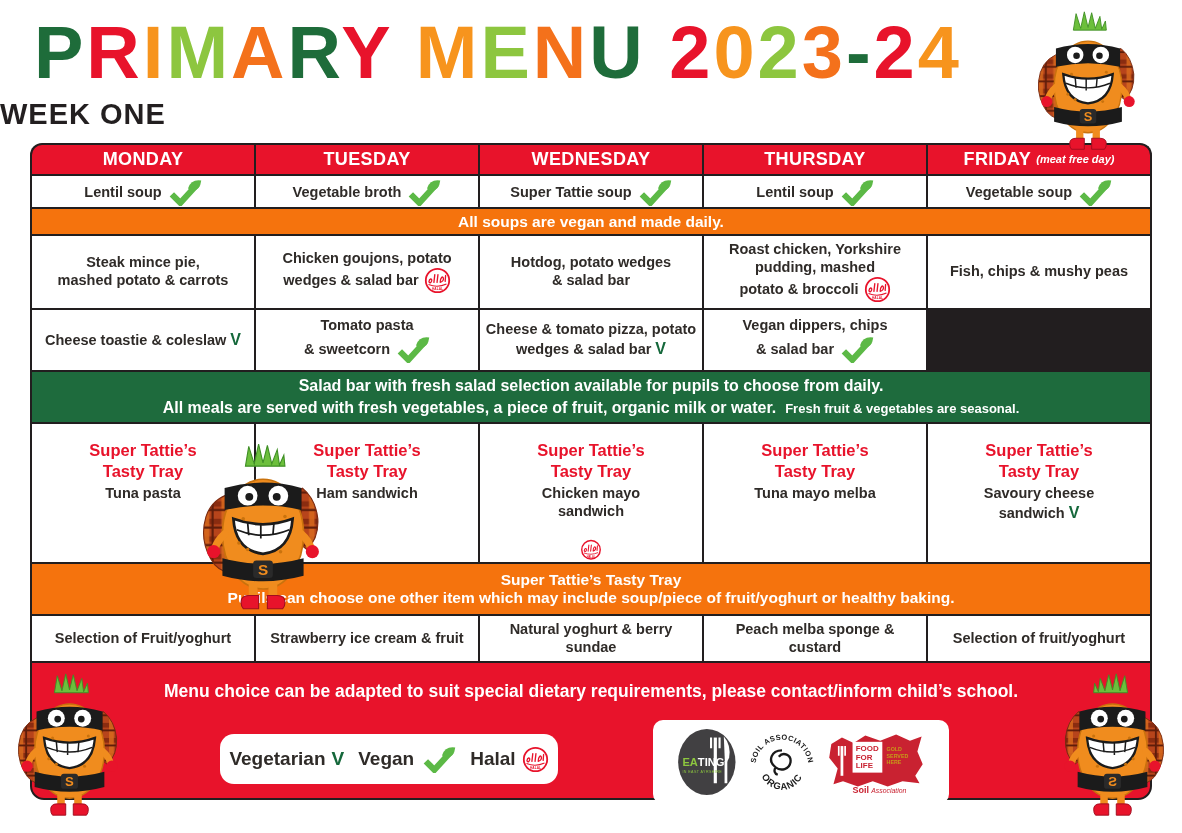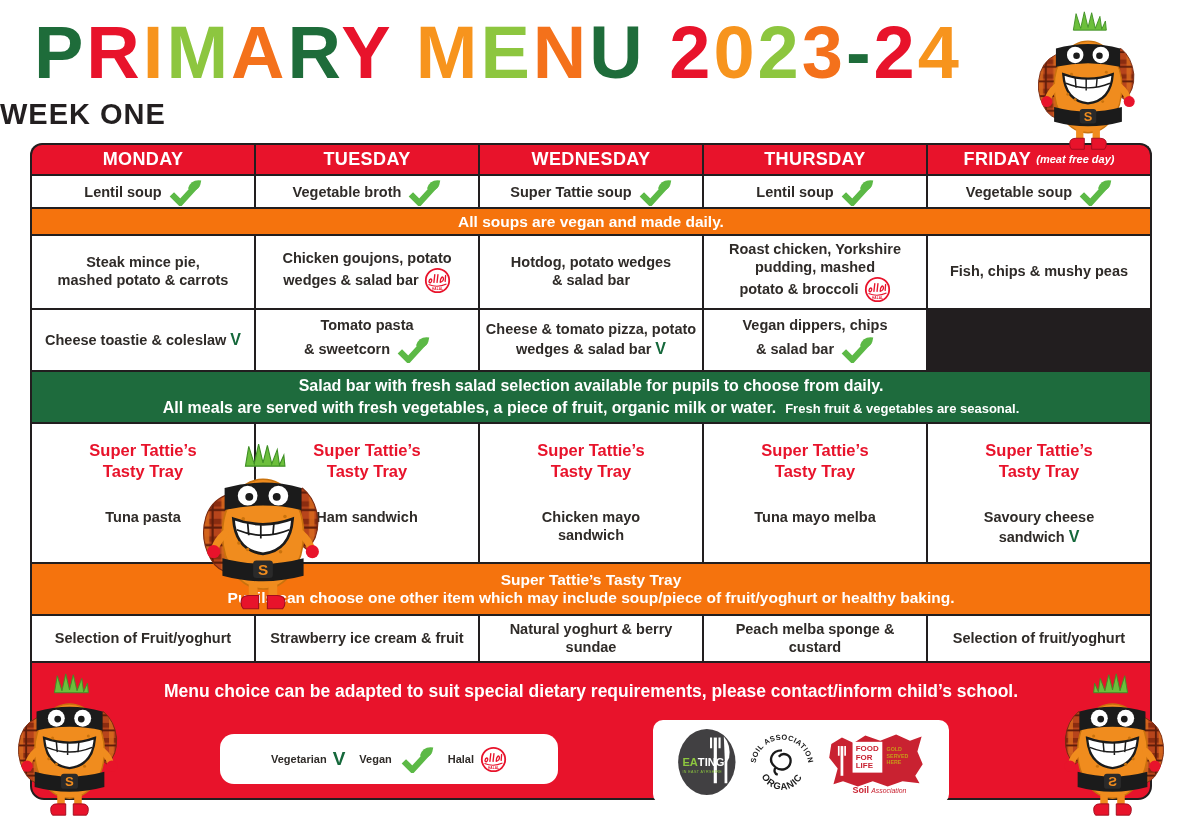--- a/index.html
+++ b/index.html
@@ -19,34 +19,34 @@
   .cell{background:#fff;display:flex;align-items:center;justify-content:center;text-align:center;
     font-size:14.5px;font-weight:600;color:#2f2b28;line-height:1.22;padding:2px 4px;}
   .pre{white-space:pre-line;}
   .hdr{background:#e8132b;color:#fff;font-weight:800;font-size:18px;letter-spacing:.4px;}
   .hdr .note{font-size:11px;font-style:italic;font-weight:600;letter-spacing:0;margin-left:5px;}
   .banner{grid-column:1/-1;display:flex;flex-direction:column;align-items:center;justify-content:center;
     color:#fff;font-weight:700;text-align:center;}
   .banner.orange{background:#f5730d;font-size:15.5px;}
   .banner.green{background:#1e6b3d;font-size:16px;line-height:1.35;}
   .small-note{font-size:13px;font-weight:700;}
-  .tray-cell{flex-direction:column;justify-content:flex-start;padding-top:16px;gap:24px;}
+  .tray-cell{flex-direction:column;justify-content:flex-start;padding-top:16px;}
   .tray-head{color:#e8132b;font-weight:800;font-size:16.5px;line-height:1.25;white-space:pre-line;margin-bottom:4px;}
   .v-mark{color:#15683b;font-weight:800;font-size:16px;margin-left:4px;}
   .icon-leaf{width:34px;height:28px;vertical-align:-9px;margin-left:6px;}
   .icon-halal{width:27px;height:27px;vertical-align:-9px;margin-left:5px;}
   .icon-halal.block{display:block;margin:18px auto 0;width:30px;height:30px;}
 
   
   .footer{position:absolute;left:30px;top:661px;width:1122px;height:139px;box-sizing:border-box;
     background:#e8132b;border:2.5px solid #221e1f;border-radius:0 0 14px 14px;z-index:1;}
   .notice{position:absolute;left:0;top:18px;width:100%;text-align:center;color:#fff;font-weight:700;font-size:17.5px;}
   .legend{position:absolute;left:188px;top:71px;width:338px;height:50px;background:#fff;border-radius:14px;
     display:flex;align-items:center;justify-content:center;gap:14px;}
-  .legend .lbl{font-size:11px;font-weight:700;color:#2f2b28;}
+  .legend .lbl{font-size:19px;font-weight:700;color:#2f2b28;}
   .legend .v-mark{font-size:19px;}
   .logo-box{position:absolute;left:621px;top:57px;width:292px;height:80px;background:#fff;border-radius:10px;
     display:flex;align-items:center;justify-content:center;gap:10px;padding:2px;}
   .logo{height:68px;}
 
   
   .mascot{position:absolute;z-index:5;pointer-events:none;}
   .mascot.flip{transform:scaleX(-1);}
   .m-top{left:1032px;top:10px;width:112px;height:142px;}
   .m-mid{left:196px;top:442px;width:134px;height:170px;}

